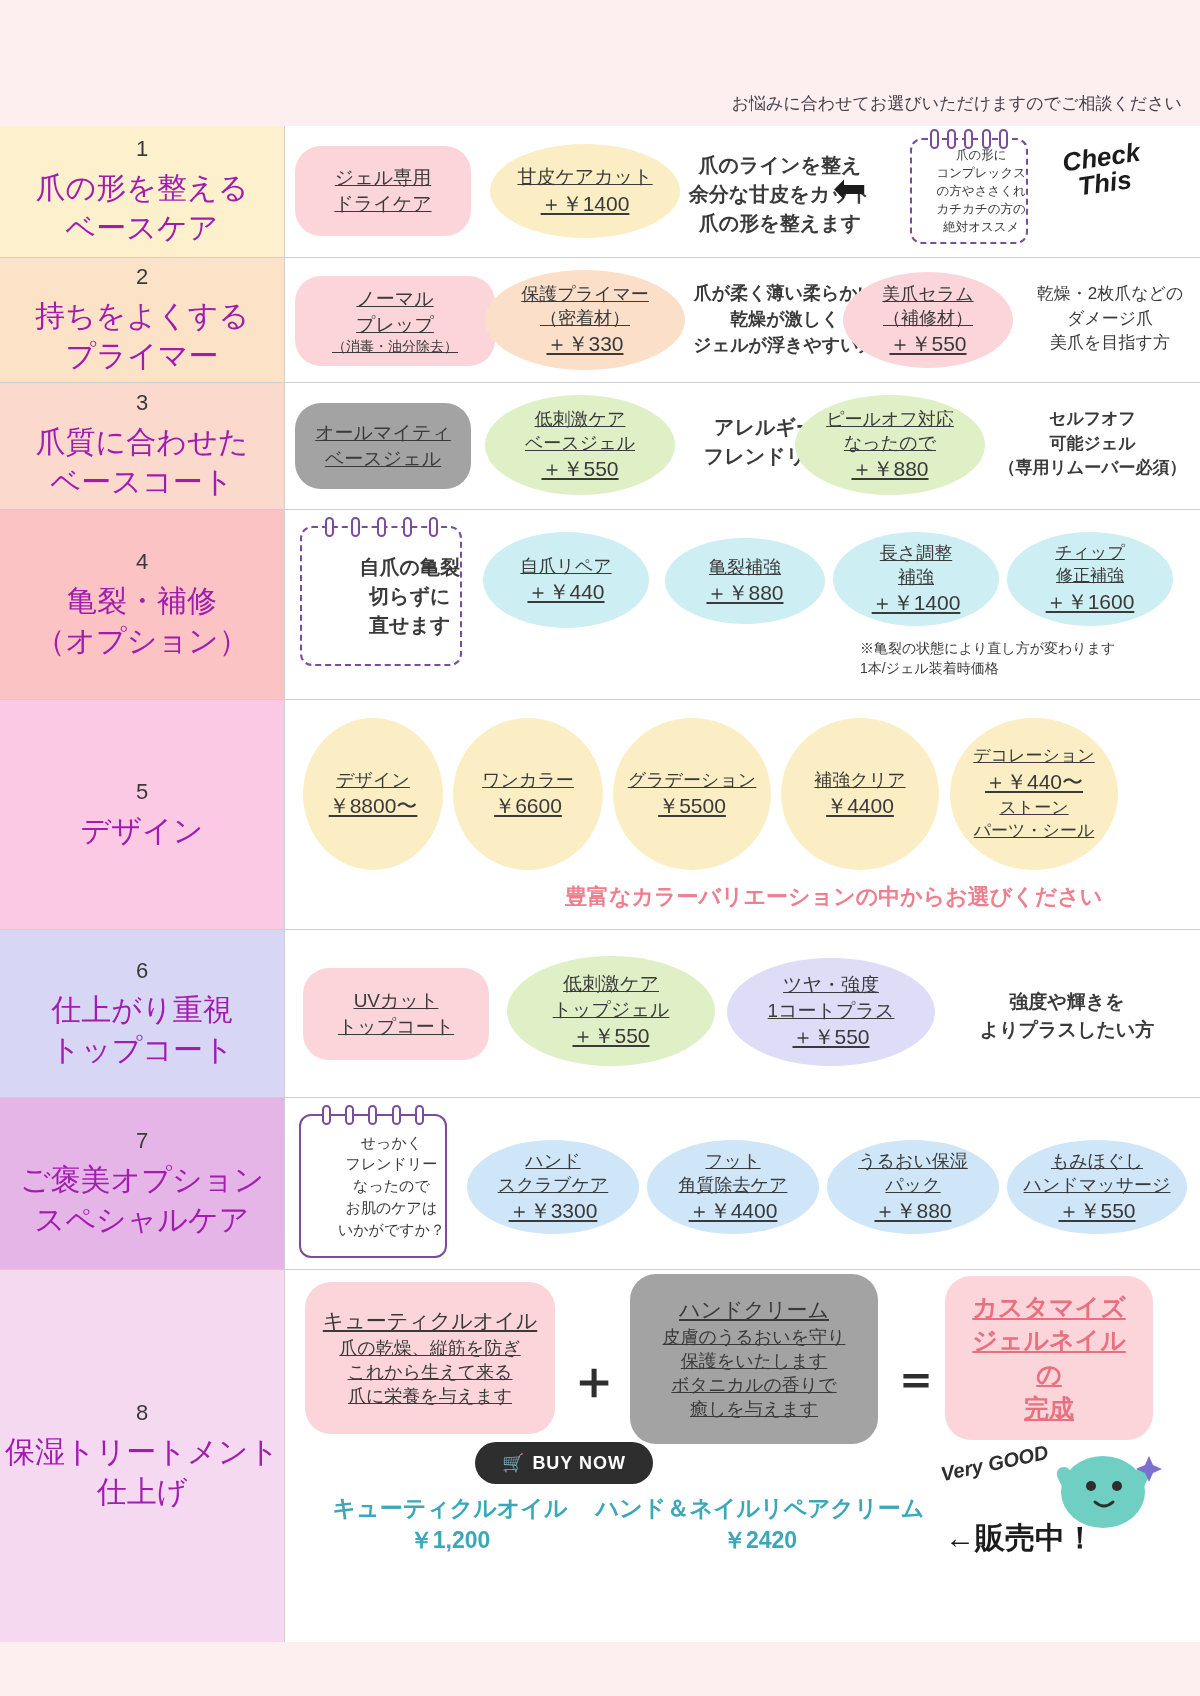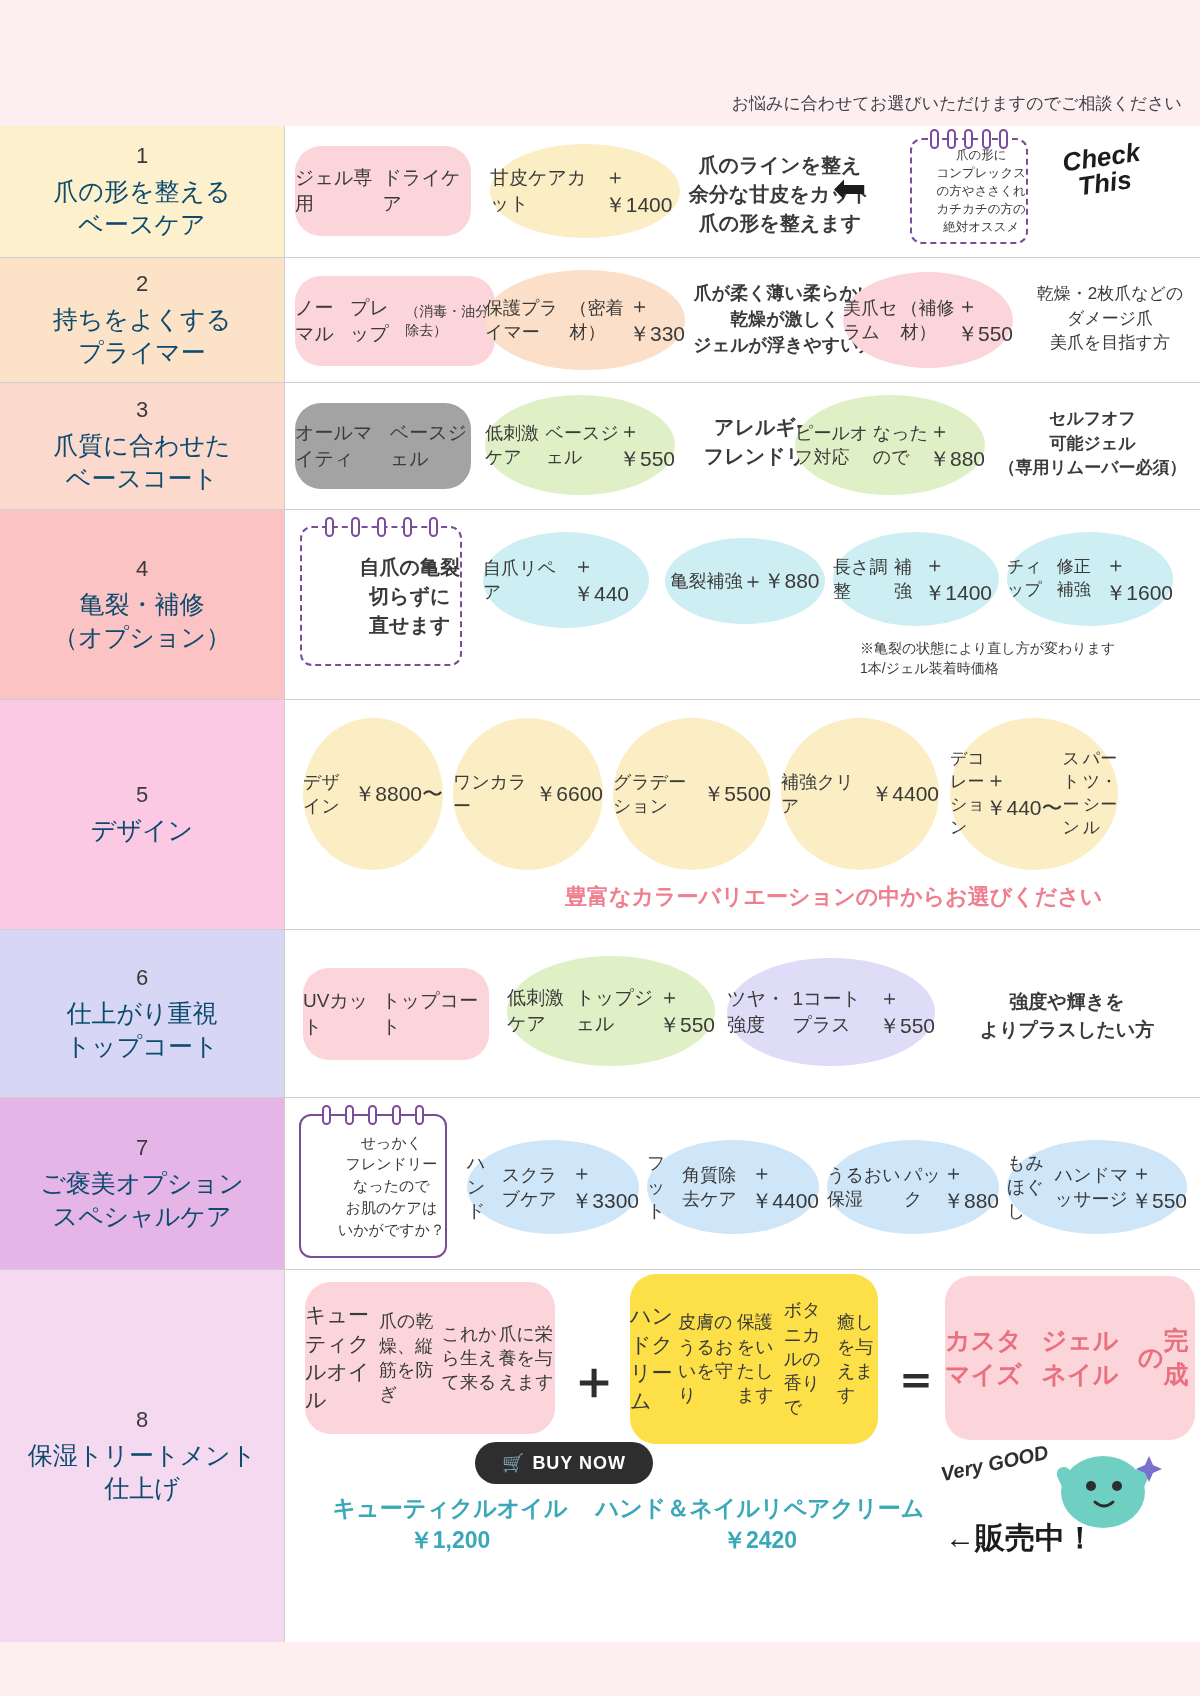--- a/index.html
+++ b/index.html
@@ -30,29 +30,30 @@
   
   .body { position:absolute; left:0; top:126px; width:1200px; height:1516px; background:#ffffff; }
   .row { position:absolute; left:0; width:1200px; border-bottom:1px solid #cfcfcf; }
   .labelcell {
     position:absolute; left:0; top:0; width:285px; height:100%;
     display:flex; flex-direction:column; align-items:center; justify-content:center;
     border-right:1px solid #cfcfcf;
     text-align:center;
   }
   .labelnum { font-size:22px; color:#3a3a3a; margin-bottom:6px; }
-  .labeltxt { font-size:25px; line-height:1.32; color:#0c4a6e; }
+  .labeltxt { font-size:30px; line-height:1.32; color:#a21caf; }
   .content { position:absolute; left:285px; top:0; right:0; height:100%; }
 
   
   .bub {
     position:absolute;
-    display:flex; flex-direction:row; align-items:center; justify-content:center;
-    text-align:left;
+    display:flex; flex-direction:column; align-items:center; justify-content:center;
+    text-align:center;
     line-height:1.35;
+    text-decoration:underline;
   }
   .rounded { border-radius:26px; }
   .oval { border-radius:50%; }
   .note { font-size:17px; line-height:1.45; text-align:center; position:absolute; color:#3a3a3a;}
   .pricebig { font-size:21px; }
   .small { font-size:14px; }
 
   
   .memo {
     position:absolute;
@@ -369,29 +370,29 @@
         <div class="labeltxt">仕上げ</div>
       </div>
       <div class="content">
         <div class="bub rounded" style="left:20px; top:12px; width:250px; height:152px; background:#fbd5da; font-size:18px;">
           <div style="font-size:21px;">キューティクルオイル</div>
           <div>爪の乾燥、縦筋を防ぎ</div>
           <div>これから生えて来る</div>
           <div>爪に栄養を与えます</div>
         </div>
         <div class="plus" style="left:283px; top:76px;">＋</div>
-        <div class="bub rounded" style="left:345px; top:4px; width:248px; height:170px; background:#fde047; font-size:18px;">
+        <div class="bub rounded" style="left:345px; top:4px; width:248px; height:170px; background:#a3a3a3; font-size:18px;">
           <div style="font-size:21px;">ハンドクリーム</div>
           <div>皮膚のうるおいを守り</div>
           <div>保護をいたします</div>
           <div>ボタニカルの香りで</div>
           <div>癒しを与えます</div>
         </div>
         <div class="eq" style="left:608px; top:78px;">＝</div>
-        <div class="bub rounded" style="left:660px; top:6px; width:250px; height:164px; background:#fbd5da; color:#e8707f; font-weight:bold; font-size:25px;">
+        <div class="bub rounded" style="left:660px; top:6px; width:208px; height:164px; background:#fbd5da; color:#e8707f; font-weight:bold; font-size:25px;">
           <div>カスタマイズ</div>
           <div>ジェルネイル</div>
           <div>の</div>
           <div>完成</div>
         </div>
 
         <div class="buynow" style="left:190px; top:172px; width:178px; height:42px;">
           <span>🛒</span>
           <span>BUY NOW</span>
         </div>

